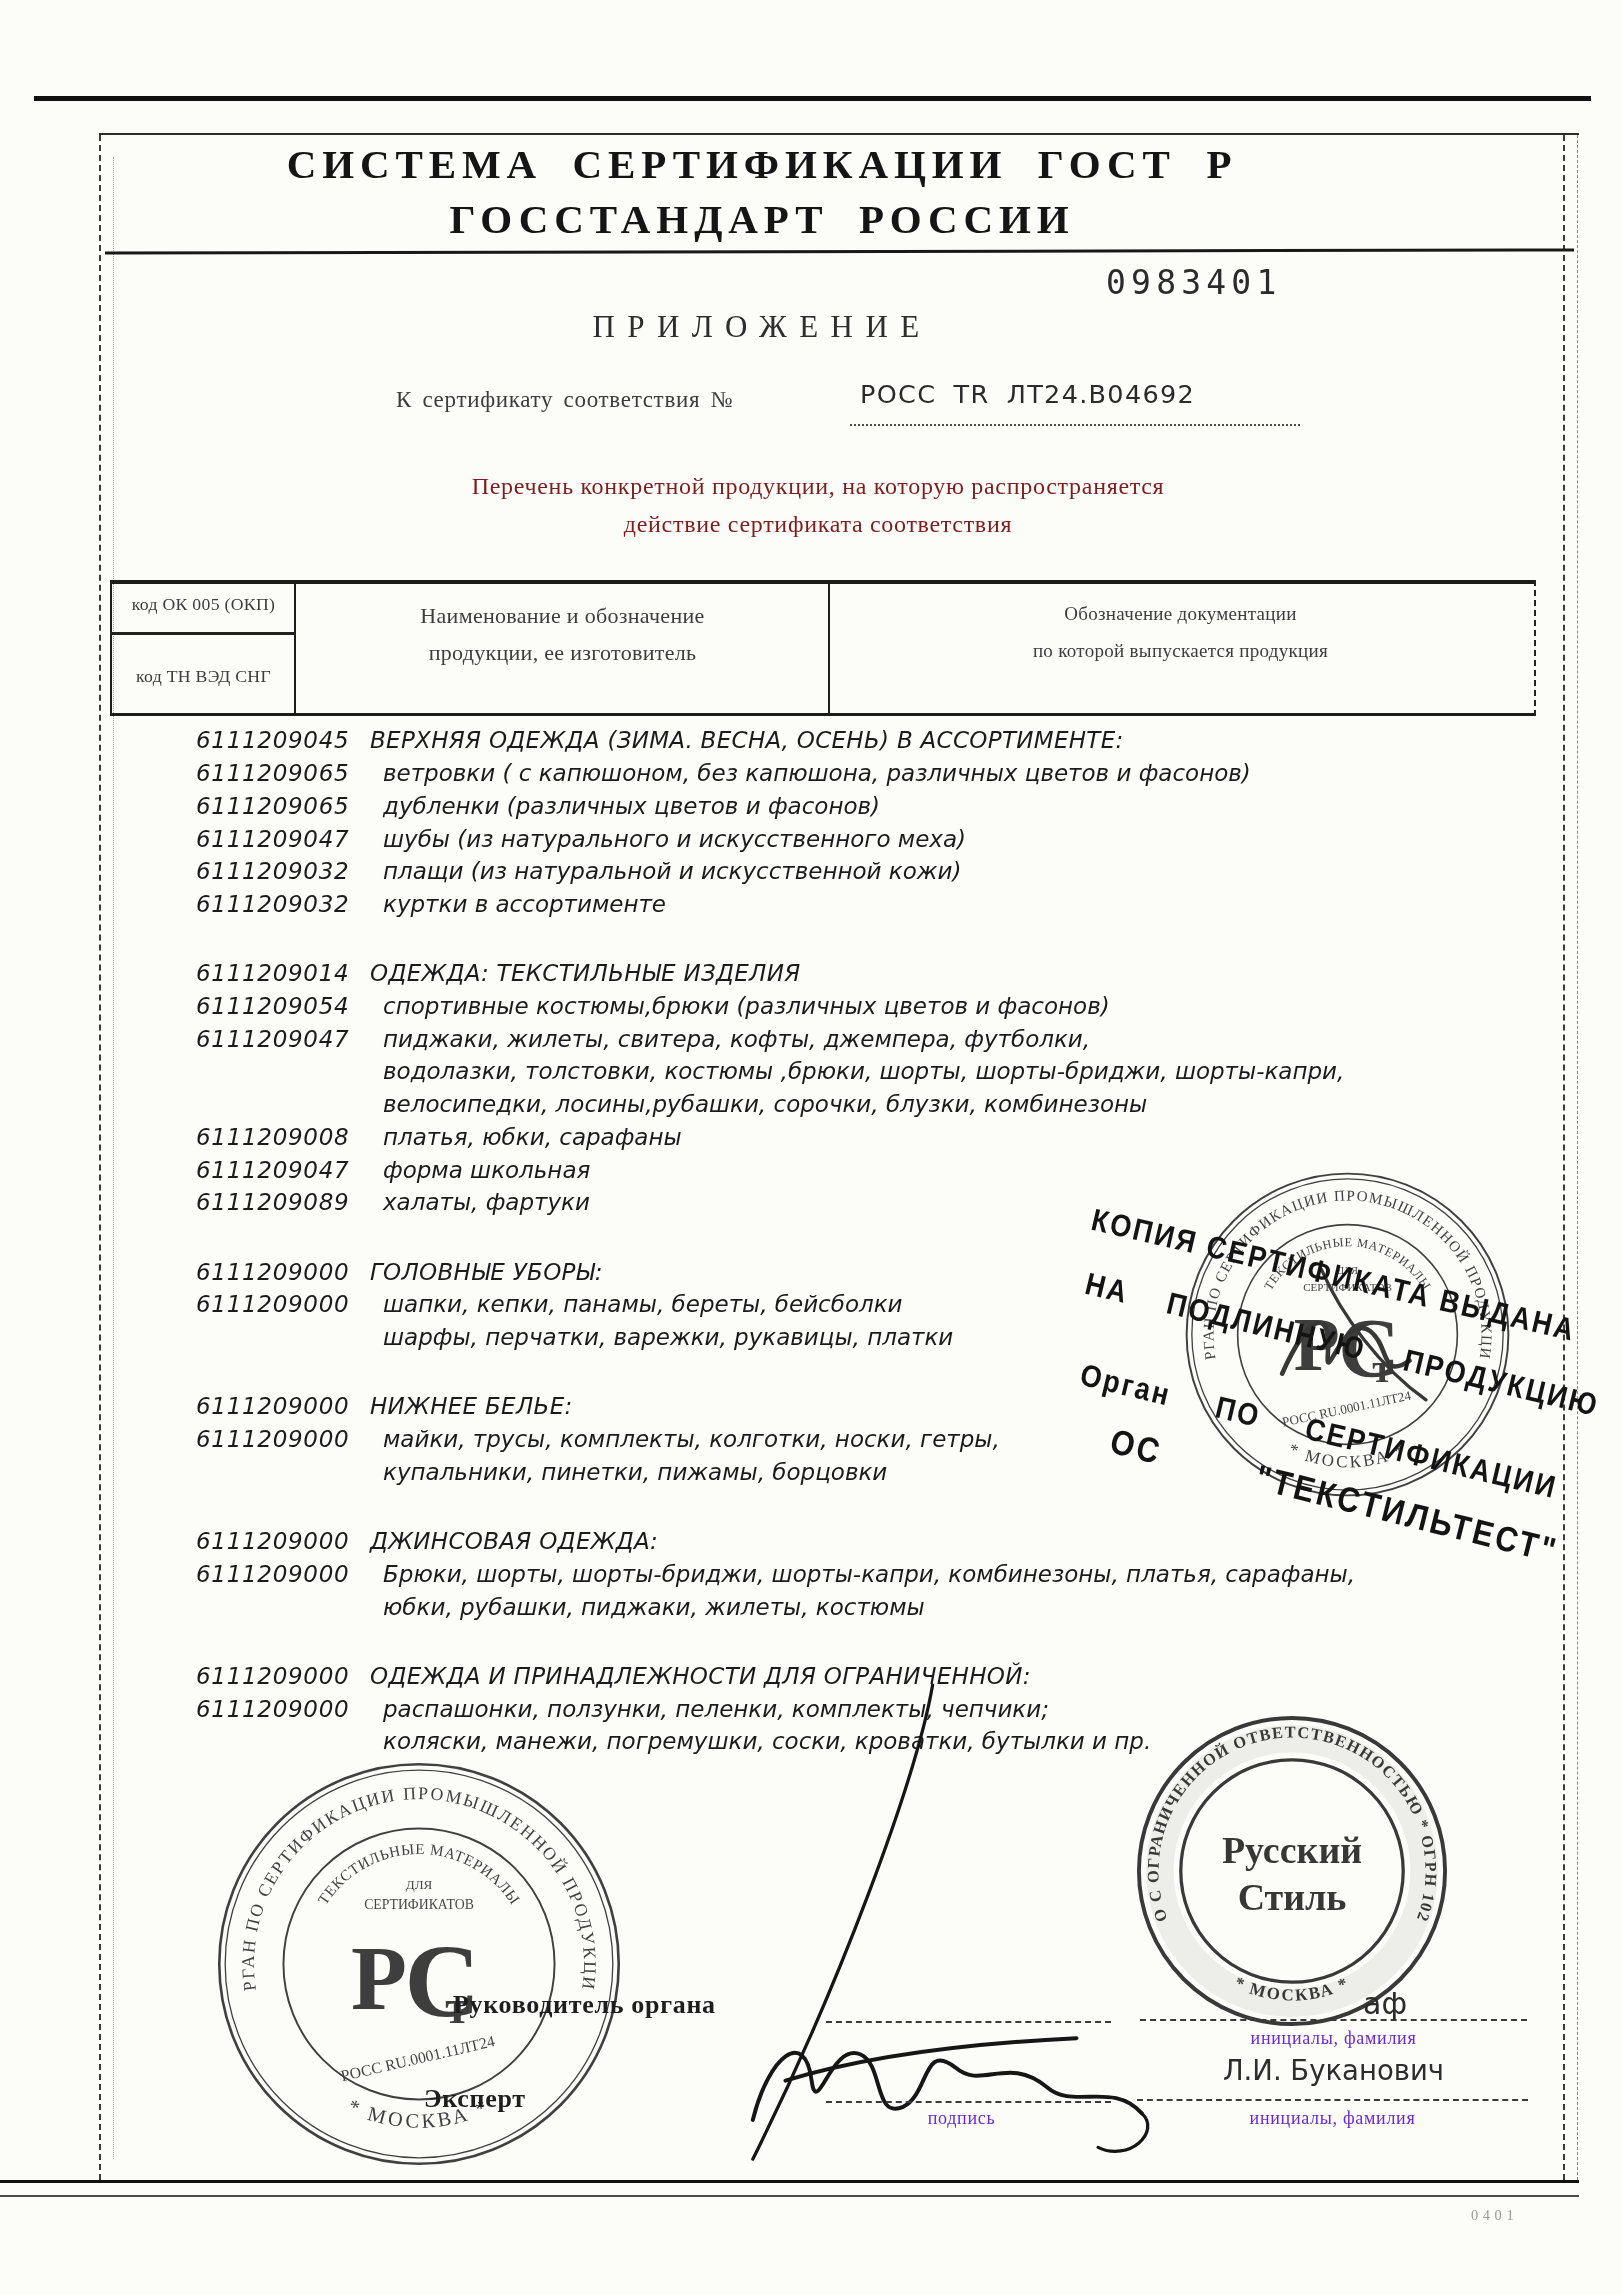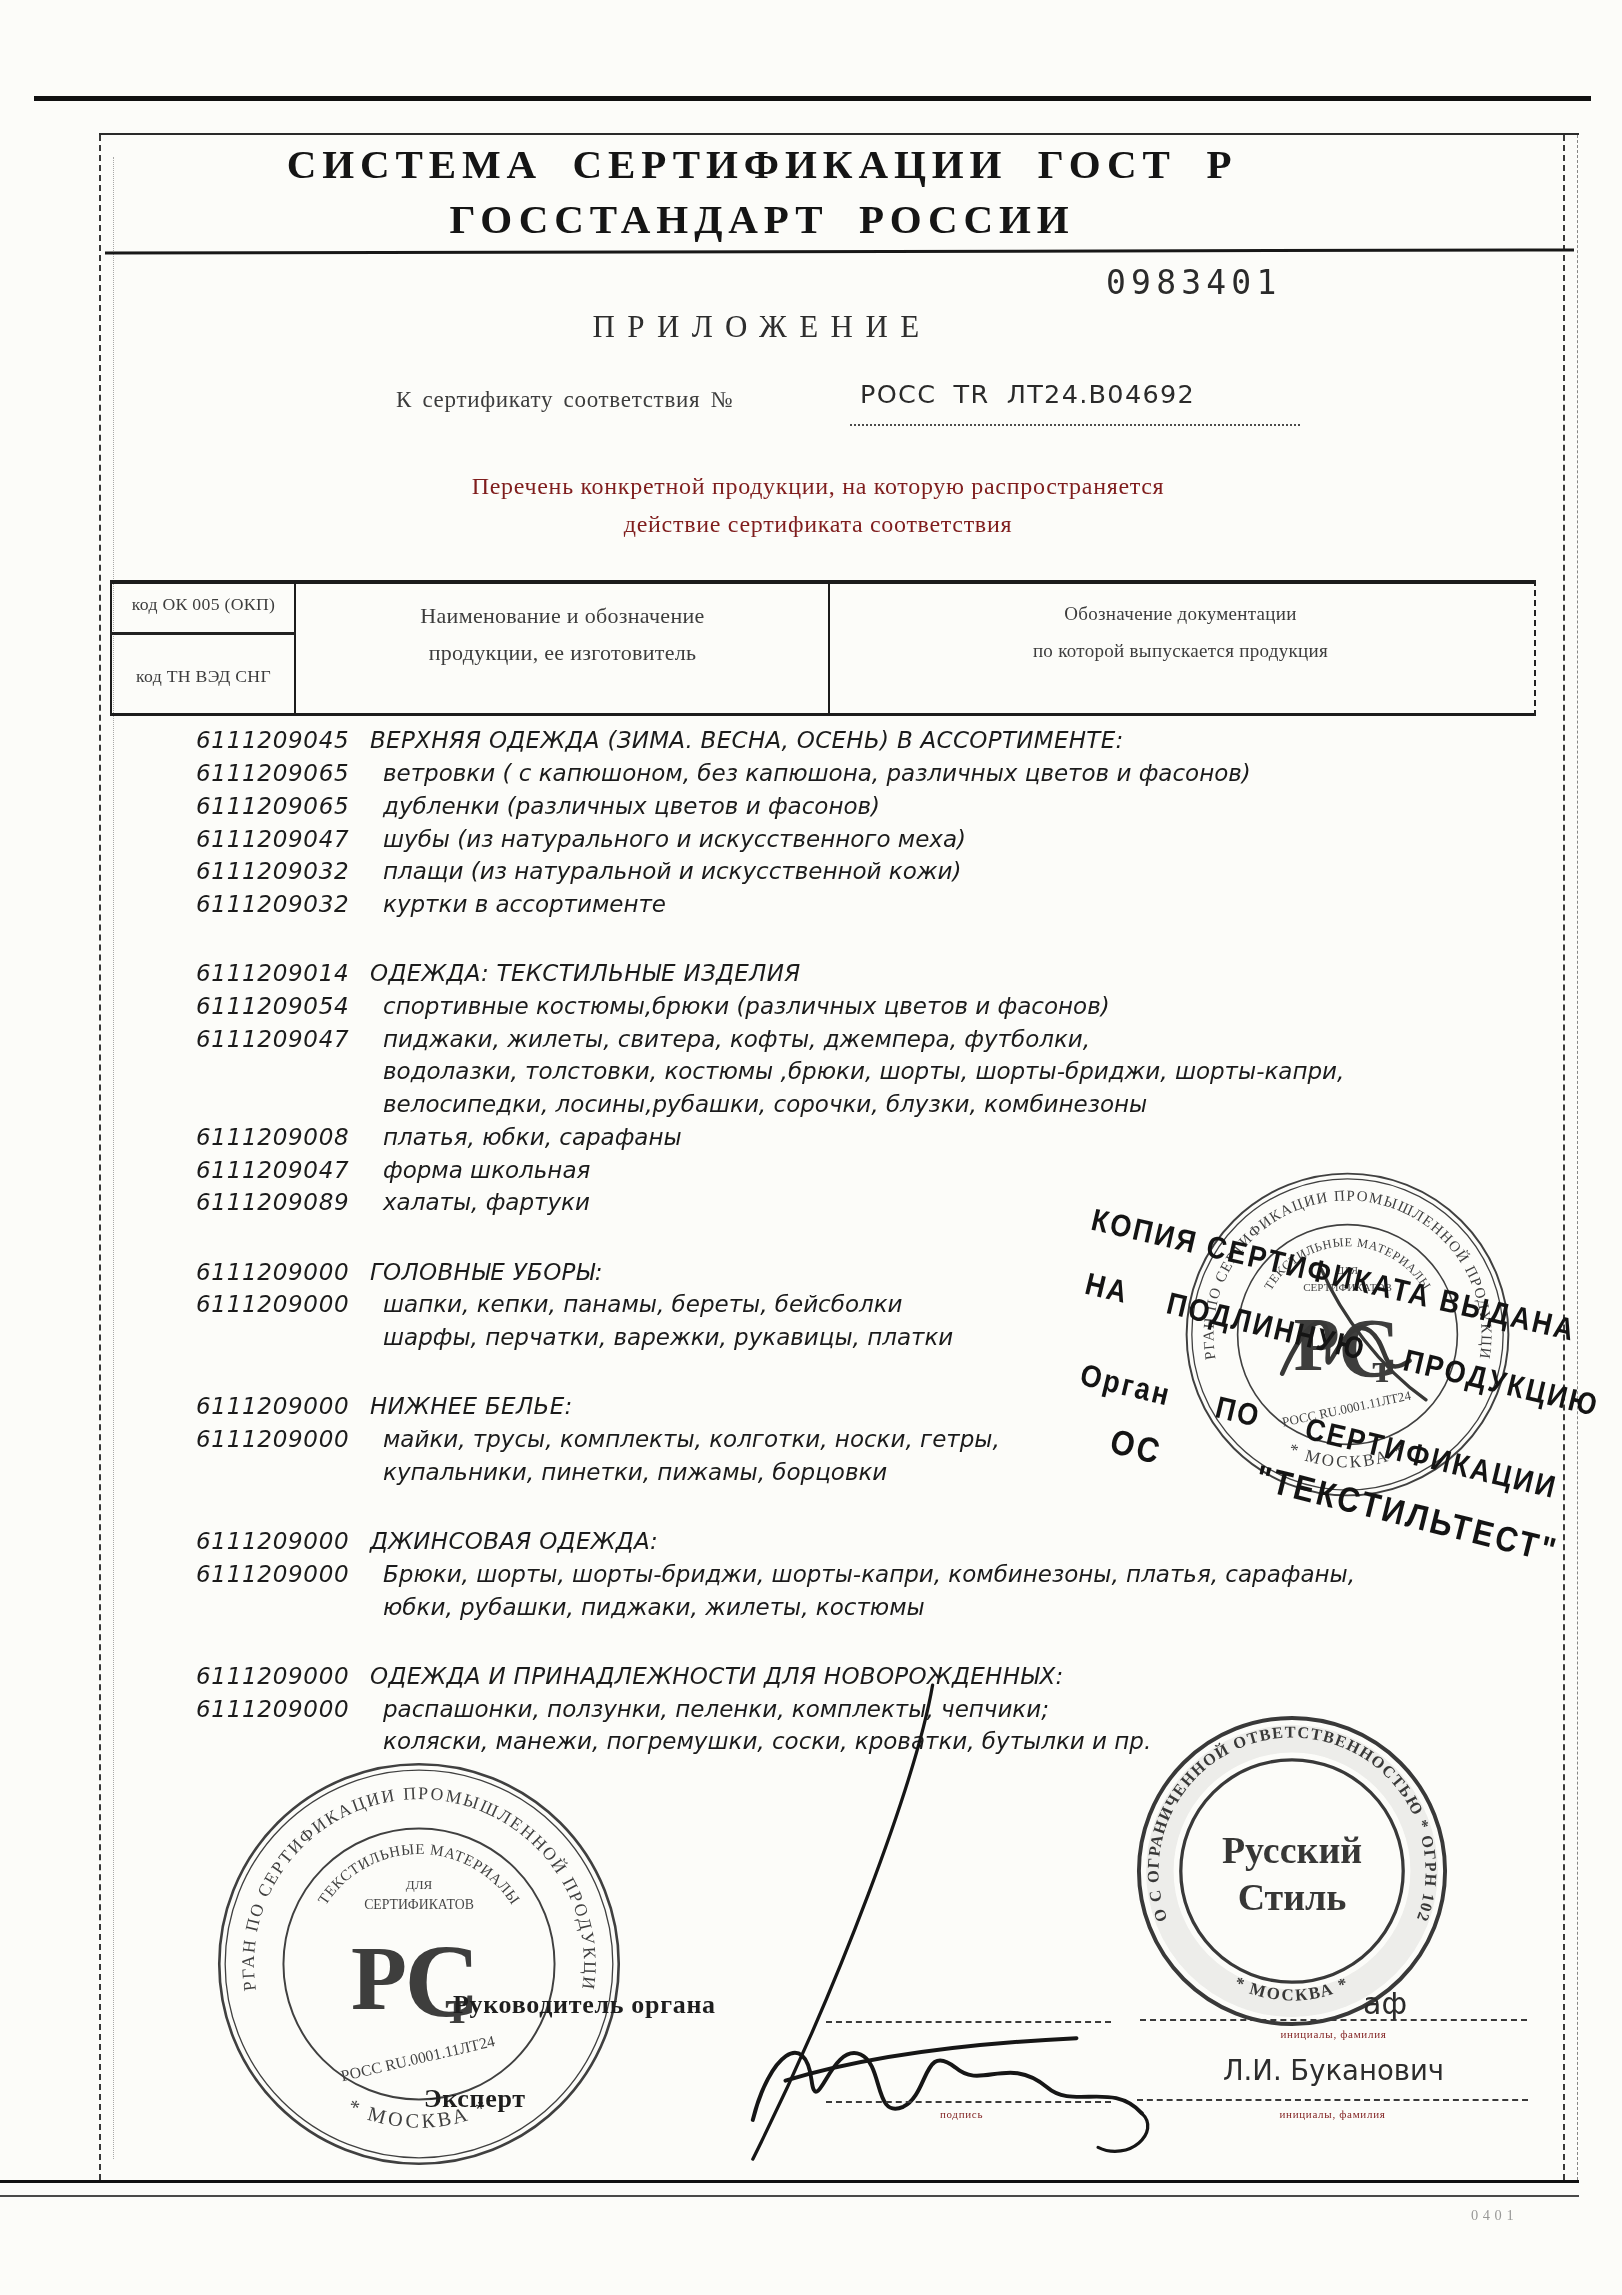--- a/index.html
+++ b/index.html
@@ -60,21 +60,21 @@
             color:#141414;white-space:nowrap;transform-origin:left top;}
   .copyline > span{display:inline-block;transform:scaleX(.88);transform-origin:left top;}
   .cl1{left:1096px;top:1202px;font-size:31px;letter-spacing:2.6px;transform:rotate(13deg);}
   .cl2{left:1090px;top:1266px;font-size:31px;letter-spacing:2.6px;word-spacing:34px;transform:rotate(13.5deg);}
   .cl3{left:1085px;top:1357px;font-size:31px;letter-spacing:2.6px;word-spacing:42px;transform:rotate(13.5deg);}
   .cl4{left:1116px;top:1421px;font-size:35px;letter-spacing:3.3px;word-spacing:98px;transform:rotate(14deg);}
 
   .stamp{opacity:.88;}
   .sig-label{font-weight:bold;font-size:26px;color:#1e1e1e;letter-spacing:0.7px;}
   .dashline{height:0;border-top:2px dashed #3a3a3a;}
-  .caption{font-size:11px;color:#7f1d1d;letter-spacing:0.7px;text-align:center;}
+  .caption{font-size:18px;color:#6d28d9;letter-spacing:0.7px;text-align:center;}
   .expertname{left:1140px;top:2054px;width:387px;text-align:center;
               font-family:"DejaVu Sans",sans-serif;font-size:27.5px;color:#2d2d2d;}
   .namefrag{left:1363px;top:1986px;font-family:"DejaVu Sans",sans-serif;font-size:30px;color:#2b2b2b;}
   .cornermark{left:1471px;top:2207px;font-size:14.4px;letter-spacing:4.6px;color:#555;opacity:.6;}
 </style>
 </head>
 <body>
 
 <div class="page">
 
@@ -201,21 +201,21 @@
       </div>
       <div class="prow" style="top: 1561px;">
         <span class="pcode">6111209000</span>
         <span class="ptxt">Брюки, шорты, шорты-бриджи, шорты-капри, комбинезоны, платья, сарафаны,</span>
       </div>
       <div class="prow" style="top: 1594px;">
         <span class="ptxt">юбки, рубашки, пиджаки, жилеты, костюмы</span>
       </div>
       <div class="prow phdr" style="top: 1663px;">
         <span class="pcode">6111209000</span>
-        <span class="ptxt">ОДЕЖДА И ПРИНАДЛЕЖНОСТИ ДЛЯ НОВОРОЖДЕННЫХ:</span>
+        <span class="ptxt">ОДЕЖДА И ПРИНАДЛЕЖНОСТИ ДЛЯ ОГРАНИЧЕННОЙ:</span>
       </div>
       <div class="prow" style="top: 1696px;">
         <span class="pcode">6111209000</span>
         <span class="ptxt">распашонки, ползунки, пеленки, комплекты, чепчики;</span>
       </div>
       <div class="prow" style="top: 1728px;">
         <span class="ptxt">коляски, манежи, погремушки, соски, кроватки, бутылки и пр.</span>
       </div>
     </div>
 

